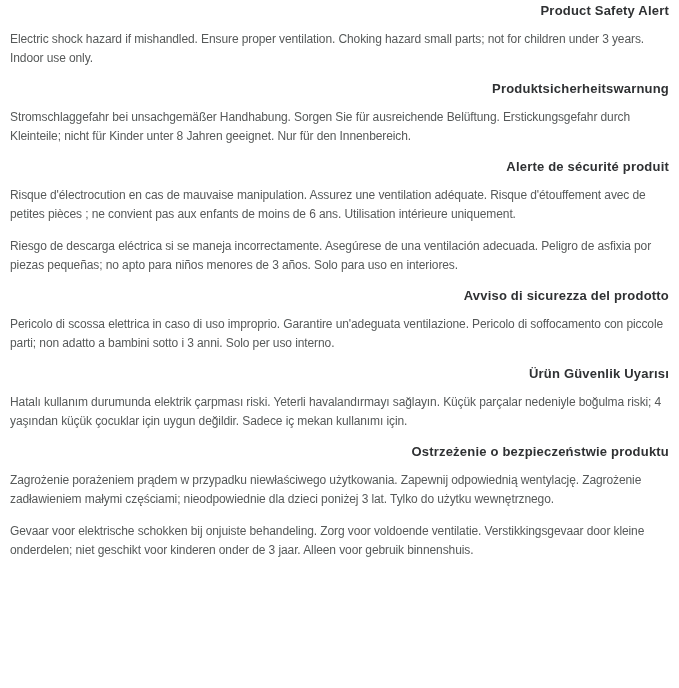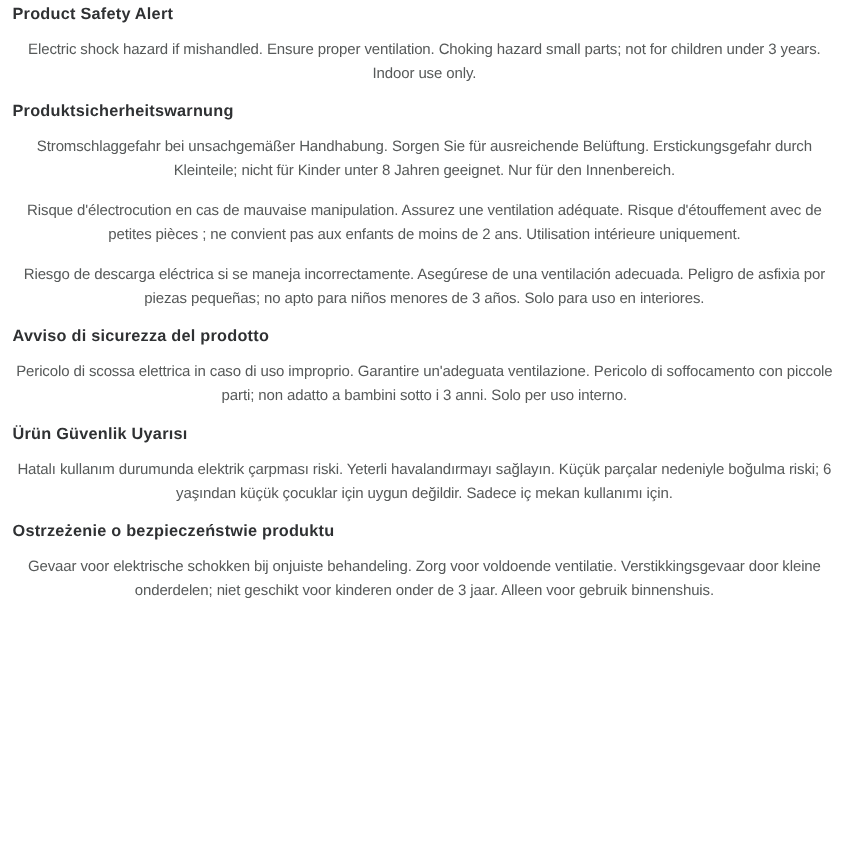--- a/index.html
+++ b/index.html
@@ -18,30 +18,30 @@
     width: 679px;
     padding: 3px 10px 0 10px;
   }
   .alert-section {
     margin: 0;
   }
   .alert-heading {
     font-size: 13px;
     font-weight: 700;
     color: #2f3133;
-    text-align: left;
+    text-align: right;
     line-height: 15px;
     letter-spacing: 0.2px;
     margin: 0 0 12px 0;
   }
   .alert-body {
     font-size: 12px;
     font-weight: 400;
     color: #565959;
-    text-align: center;
+    text-align: left;
     line-height: 19px;
     letter-spacing: -0.1px;
     margin: 0 0 13px 0;
   }
 </style>
 </head>
 <body>
 
 <div class="page">
 
@@ -49,41 +49,43 @@
     <h2 class="alert-heading">Product Safety Alert</h2>
     <p class="alert-body">Electric shock hazard if mishandled. Ensure proper ventilation. Choking hazard small parts; not for children under 3 years. Indoor use only.</p>
   </section>
 
   <section class="alert-section">
     <h2 class="alert-heading">Produktsicherheitswarnung</h2>
     <p class="alert-body">Stromschlaggefahr bei unsachgemäßer Handhabung. Sorgen Sie für ausreichende Belüftung. Erstickungsgefahr durch Kleinteile; nicht für Kinder unter 8 Jahren geeignet. Nur für den Innenbereich.</p>
   </section>
 
   <section class="alert-section">
-    <p class="alert-body">Risque d'électrocution en cas de mauvaise manipulation. Assurez une ventilation adéquate. Risque d'étouffement avec de petites pièces ; ne convient pas aux enfants de moins de 2 ans. Utilisation intérieure uniquement.</p>
+    <h2 class="alert-heading">Alerte de sécurité produit</h2>
+    <p class="alert-body">Risque d'électrocution en cas de mauvaise manipulation. Assurez une ventilation adéquate. Risque d'étouffement avec de petites pièces ; ne convient pas aux enfants de moins de 6 ans. Utilisation intérieure uniquement.</p>
   </section>
 
   <section class="alert-section">
     <p class="alert-body">Riesgo de descarga eléctrica si se maneja incorrectamente. Asegúrese de una ventilación adecuada. Peligro de asfixia por piezas pequeñas; no apto para niños menores de 3 años. Solo para uso en interiores.</p>
   </section>
 
   <section class="alert-section">
     <h2 class="alert-heading">Avviso di sicurezza del prodotto</h2>
     <p class="alert-body">Pericolo di scossa elettrica in caso di uso improprio. Garantire un'adeguata ventilazione. Pericolo di soffocamento con piccole parti; non adatto a bambini sotto i 3 anni. Solo per uso interno.</p>
   </section>
 
   <section class="alert-section">
   </section>
 
   <section class="alert-section">
     <h2 class="alert-heading">Ürün Güvenlik Uyarısı</h2>
-    <p class="alert-body">Hatalı kullanım durumunda elektrik çarpması riski. Yeterli havalandırmayı sağlayın. Küçük parçalar nedeniyle boğulma riski; 6 yaşından küçük çocuklar için uygun değildir. Sadece iç mekan kullanımı için.</p>
+    <p class="alert-body">Hatalı kullanım durumunda elektrik çarpması riski. Yeterli havalandırmayı sağlayın. Küçük parçalar nedeniyle boğulma riski; 4 yaşından küçük çocuklar için uygun değildir. Sadece iç mekan kullanımı için.</p>
   </section>
 
   <section class="alert-section">
     <h2 class="alert-heading">Ostrzeżenie o bezpieczeństwie produktu</h2>
+    <p class="alert-body">Zagrożenie porażeniem prądem w przypadku niewłaściwego użytkowania. Zapewnij odpowiednią wentylację. Zagrożenie zadławieniem małymi częściami; nieodpowiednie dla dzieci poniżej 3 lat. Tylko do użytku wewnętrznego.</p>
   </section>
 
   <section class="alert-section">
     <p class="alert-body">Gevaar voor elektrische schokken bij onjuiste behandeling. Zorg voor voldoende ventilatie. Verstikkingsgevaar door kleine onderdelen; niet geschikt voor kinderen onder de 3 jaar. Alleen voor gebruik binnenshuis.</p>
   </section>
 
 </div>
 
 </body></html>

